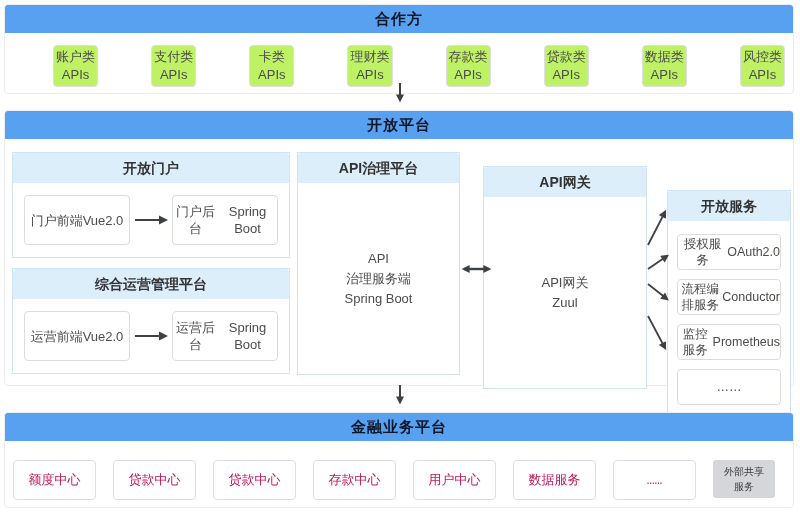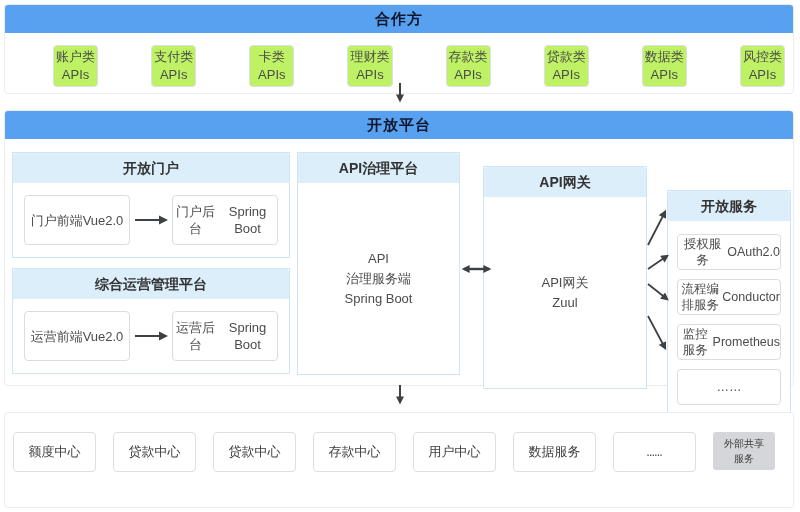--- a/index.html
+++ b/index.html
@@ -32,21 +32,21 @@
 
   #panel-portal{left:7px;top:41px;width:278px;height:106px;}
   #panel-ops{left:7px;top:157px;width:278px;height:106px;}
   #panel-governance{left:292px;top:41px;width:163px;height:223px;}
   #panel-gateway{left:478px;top:55px;width:164px;height:223px;}
   #panel-services{left:662px;top:41px;width:124px;height:223px;margin-top:38px;}
 
   #finance{left:4px;top:412px;width:790px;height:96px;}
   .fin-row{display:flex;gap:17px;padding:19px 18px 0 8px;}
   .fin-box{flex:1;height:38px;background:#fff;border:1px solid #dcdfe3;border-radius:4px;
-    display:flex;align-items:center;justify-content:center;font-size:13px;color:#404040;font-family:Liberation Mono, monospace;}
+    display:flex;align-items:center;justify-content:center;font-size:13px;color:#be185d;font-family:Liberation Mono, monospace;}
   .ext-box{flex:0 0 62px;height:38px;background:#d4d6d9;border-radius:3px;color:#3b3b3b;
     font-size:10px;line-height:15px;display:flex;flex-direction:column;align-items:center;justify-content:center;text-align:center;}
 
   .overlay{position:absolute;left:0;top:0;width:800px;height:512px;pointer-events:none;}
 </style>
 </head>
 <body>
 
 <div class="canvas">
 
@@ -160,20 +160,21 @@
           <span>Prometheus</span>
         </div>
         <div class="wbox">
           <span>……</span>
         </div>
       </div>
     </div>
   </div>
 
   <div class="section" id="finance">
+    <div class="section-header">金融业务平台</div>
     <div class="fin-row">
       <div class="fin-box">额度中心</div>
       <div class="fin-box">贷款中心</div>
       <div class="fin-box">贷款中心</div>
       <div class="fin-box">存款中心</div>
       <div class="fin-box">用户中心</div>
       <div class="fin-box">数据服务</div>
       <div class="fin-box">……</div>
       <div class="ext-box">
         <span>外部共享</span>

